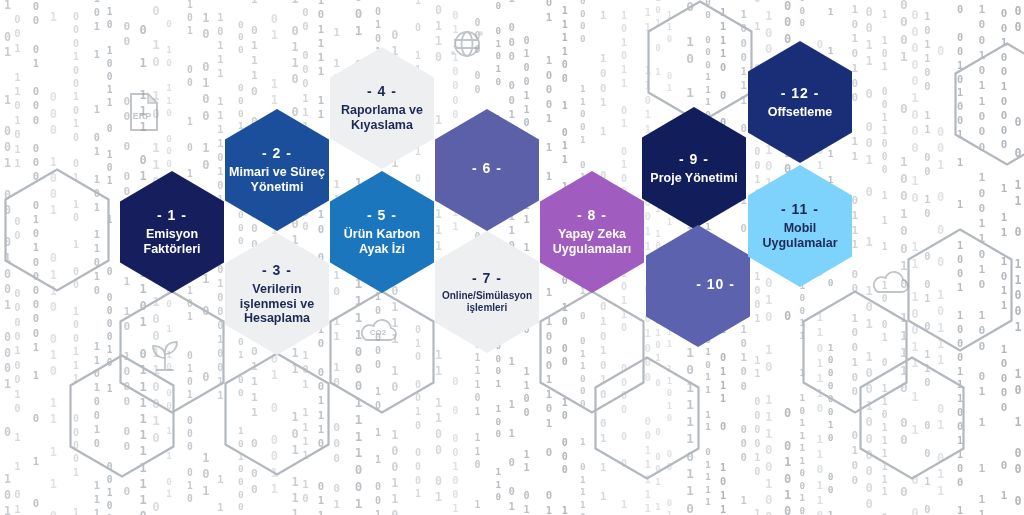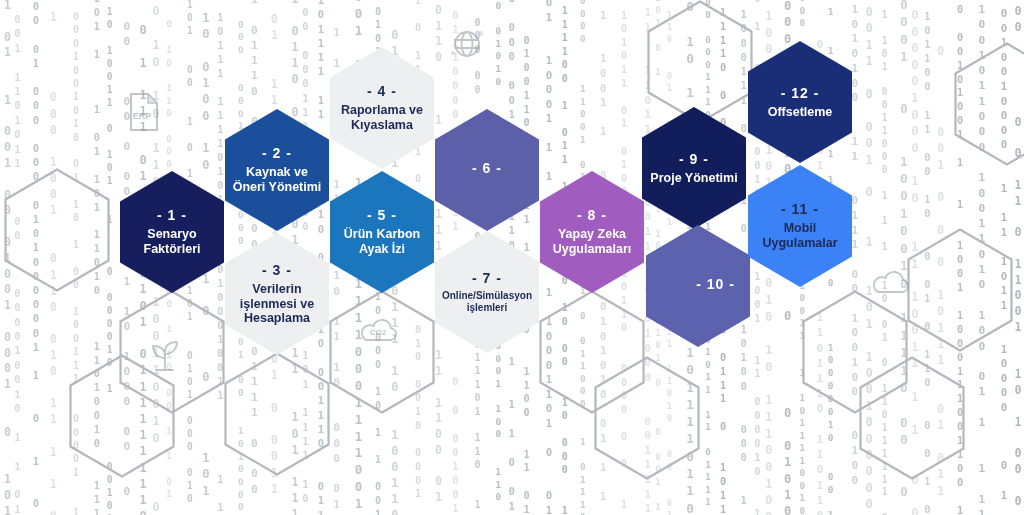--- a/index.html
+++ b/index.html
@@ -2386,25 +2386,25 @@
       </svg></div>
     <div class="deco-icon" style="left: 355px; top: 314px;"><svg width="46" height="34" viewBox="0 0 46 34" fill="none" stroke="#8e969c" stroke-width="1.8" stroke-linecap="round" stroke-linejoin="round">
         <path d="M11 26 h24 a6 6 0 0 0 1 -11.9 a9 9 0 0 0 -17.5 -2 a6.5 6.5 0 0 0 -7.5 13.9 z"></path>
         <text x="23" y="21" text-anchor="middle" font-size="8" font-weight="bold" fill="#8e969c" stroke="none">CO2</text>
       </svg></div>
     <div class="deco-icon" style="left: 867px; top: 266px;"><svg width="46" height="34" viewBox="0 0 46 34" fill="none" stroke="#8e969c" stroke-width="1.8" stroke-linecap="round" stroke-linejoin="round">
         <path d="M11 26 h24 a6 6 0 0 0 1 -11.9 a9 9 0 0 0 -17.5 -2 a6.5 6.5 0 0 0 -7.5 13.9 z"></path>
       </svg></div>
     <div class="hex" style="left: 120px; top: 171px; background: rgb(22, 30, 94); color: rgb(255, 255, 255);">
       <div class="num">- 1 -</div>
-      <div class="title">Senaryo Faktörleri</div>
+      <div class="title">Emisyon Faktörleri</div>
     </div>
     <div class="hex" style="left: 225px; top: 109px; background: rgb(27, 79, 155); color: rgb(255, 255, 255);">
       <div class="num">- 2 -</div>
-      <div class="title">Kaynak ve Öneri Yönetimi</div>
+      <div class="title">Mimari ve Süreç Yönetimi</div>
     </div>
     <div class="hex" style="left: 225px; top: 233px; background: rgb(237, 239, 241); color: rgb(29, 42, 85);">
       <div class="num">- 3 -</div>
       <div class="title">Verilerin işlenmesi ve Hesaplama</div>
     </div>
     <div class="hex" style="left: 330px; top: 47px; background: rgb(237, 239, 241); color: rgb(29, 42, 85);">
       <div class="num">- 4 -</div>
       <div class="title">Raporlama ve Kıyaslama</div>
     </div>
     <div class="hex" style="left: 330px; top: 171px; background: rgb(27, 118, 189); color: rgb(255, 255, 255);">
@@ -2422,21 +2422,21 @@
       <div class="num">- 8 -</div>
       <div class="title">Yapay Zeka Uygulamaları</div>
     </div>
     <div class="hex" style="left: 642px; top: 107px; background: rgb(18, 29, 91); color: rgb(255, 255, 255);">
       <div class="num">- 9 -</div>
       <div class="title">Proje Yönetimi</div>
     </div>
     <div class="hex" style="left: 646px; top: 225px; background: rgb(93, 98, 174); color: rgb(255, 255, 255); padding-left: 40px;">
       <div class="num">- 10 -</div>
     </div>
-    <div class="hex" style="left: 748px; top: 165px; background: #3b82f6; color: rgb(29, 42, 85);">
+    <div class="hex" style="left: 748px; top: 165px; background: #7dd3fc; color: rgb(29, 42, 85);">
       <div class="num">- 11 -</div>
       <div class="title">Mobil Uygulamalar</div>
     </div>
     <div class="hex" style="left: 748px; top: 41px; background: rgb(26, 46, 120); color: rgb(255, 255, 255);">
       <div class="num">- 12 -</div>
       <div class="title">Offsetleme</div>
     </div>
   </div>
 
 </body></html>

